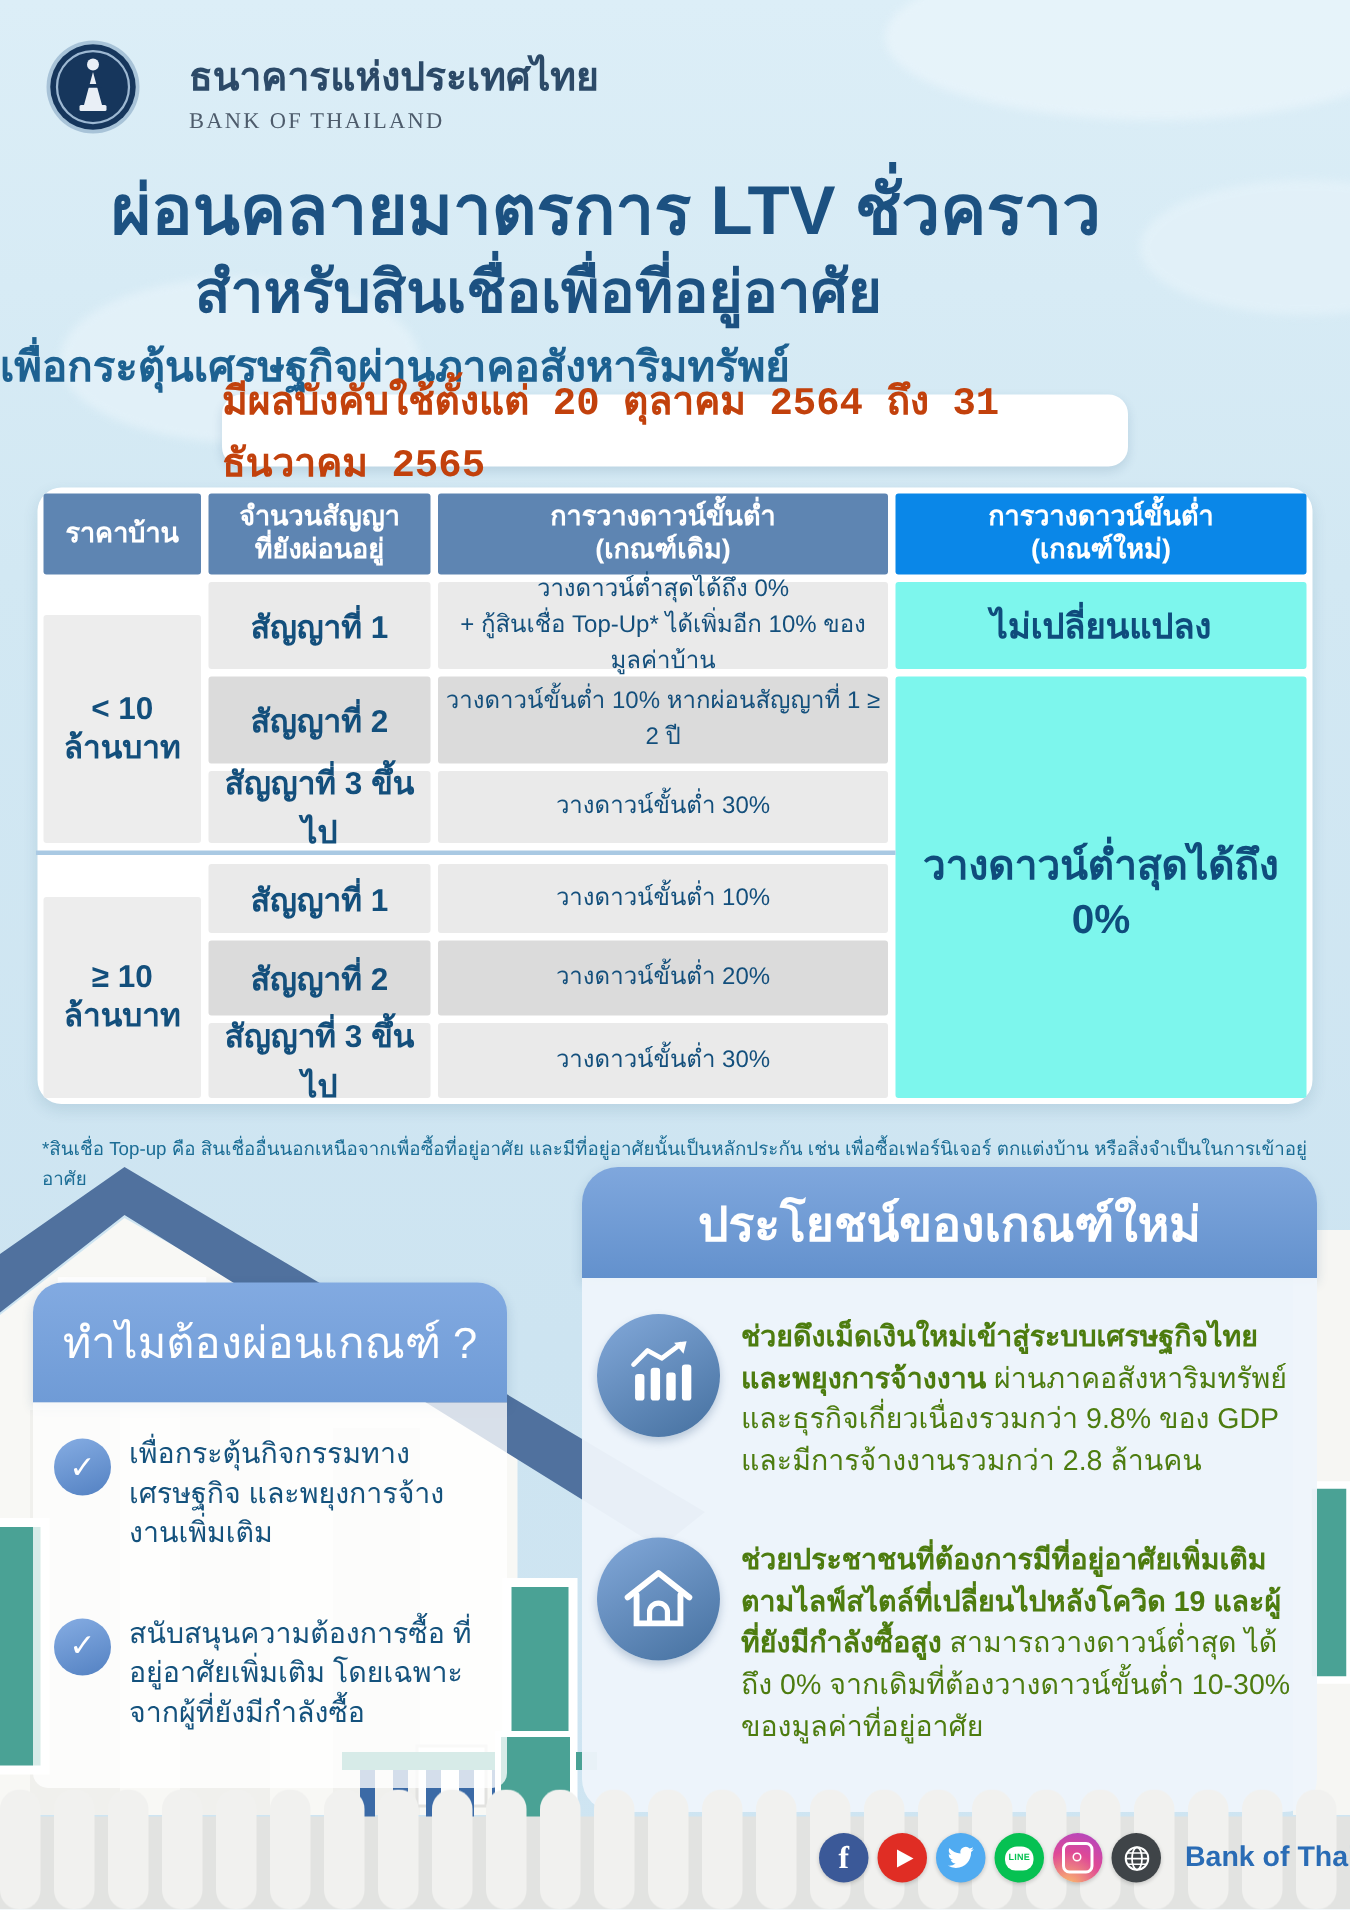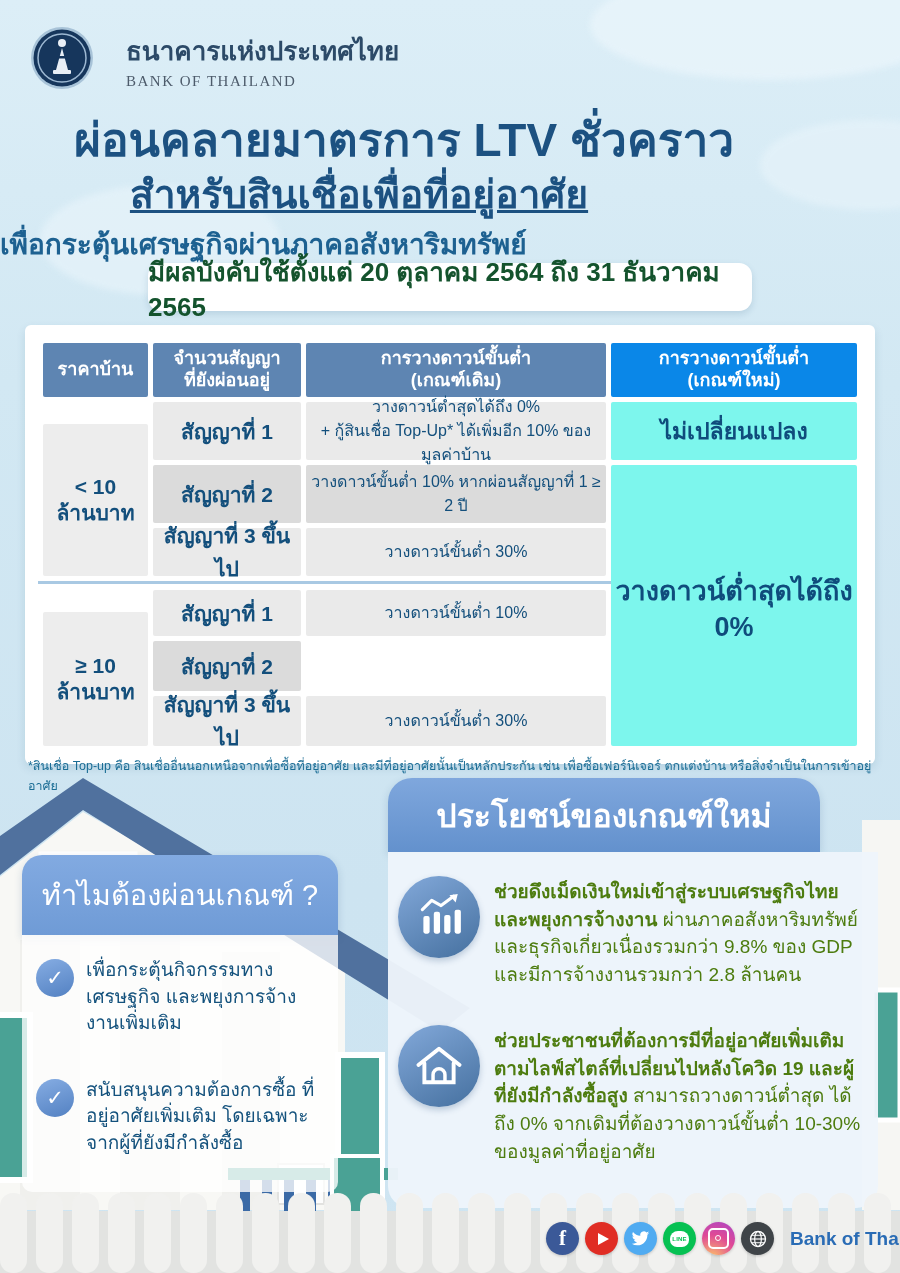--- a/index.html
+++ b/index.html
@@ -14,32 +14,33 @@
   .c3{left:760px;top:120px;width:220px;height:90px;opacity:.55;}
 
   
   .brandbar{position:absolute;left:30px;top:26px;display:flex;align-items:flex-end;gap:32px;}
   .logo{width:64px;height:64px;}
   .brandtext .th{font-size:26px;font-weight:bold;color:#2c4a68;}
   .brandtext .en{font-family:"Liberation Serif","DejaVu Serif",serif;font-size:15px;letter-spacing:1.5px;color:#4d5b6b;margin-top:2px;}
 
   
   .title1{position:absolute;left:0;top:103px;width:808px;text-align:center;font-size:46px;font-weight:bold;color:#1c5181;}
-  .title2{position:absolute;left:0;top:163px;width:718px;text-align:center;font-size:39px;font-weight:bold;color:#1c5181;text-decoration:underline;}
+  .title2{position:absolute;left:0;top:163px;width:718px;text-align:center;font-size:39px;font-weight:bold;color:#1c5181;}
   .subtitle{position:absolute;left:0;top:222px;width:900px;text-align:left;font-size:28px;font-weight:600;color:#1d6191;}
   .banner{
     position:absolute;left:148px;top:263px;width:604px;height:48px;background:#ffffff;border-radius:13px;
-    display:flex;align-items:center;justify-content:center;font-size:26px;font-weight:bold;color:#14532d;
+    display:flex;align-items:center;justify-content:center;font-size:26px;font-weight:bold;color:#c2410c;
     box-shadow:0 3px 7px rgba(20,70,110,.14);
+    font-family:Liberation Mono, monospace;
   }
 
   
   .ltv-table{
-    position:absolute;left:25px;top:325px;width:850px;box-sizing:border-box;background:#ffffff;border-radius:6px;
-    padding:18px;display:grid;grid-template-columns:105px 148px 300px 1fr;
+    position:absolute;left:25px;top:325px;width:850px;box-sizing:border-box;background:#ffffff;border-radius:16px;
+    padding:4px;display:grid;grid-template-columns:105px 148px 300px 1fr;
     grid-template-rows:54px 58px 58px 48px 4px 46px 50px 50px;gap:5px;
     box-shadow:0 4px 10px rgba(20,70,110,.12);z-index:2;
   }
   .ltv-table .cell{display:flex;flex-direction:column;align-items:center;justify-content:center;text-align:center;border-radius:2px;}
   .hcell{background:#5e85b2;color:#fff;font-weight:bold;font-size:18px;line-height:1.22;}
   .hcell.new{background:#0a87e8;}
   .bg-a{background:#eaeaea;}
   .bg-b{background:#dbdbdb;}
   .price{background:#ededed;font-weight:bold;font-size:21px;line-height:1.25;color:#134f7c;margin-top:22px;}
   .contract{font-weight:bold;font-size:21px;color:#134f7c;}
@@ -69,21 +70,21 @@
   .why-item{display:flex;gap:12px;align-items:flex-start;margin-bottom:26px;}
   .check{
     flex:0 0 38px;width:38px;height:38px;border-radius:50%;margin-top:2px;
     background:linear-gradient(160deg,#86ade3 0%,#5381c2 100%);
     display:flex;align-items:center;justify-content:center;color:#fff;font-size:21px;font-weight:bold;
   }
   .why-text{font-size:19px;font-weight:normal;color:#14527d;line-height:1.4;}
 
   
   .ben-head{
-    position:absolute;left:388px;top:778px;width:432px;height:74px;z-index:3;
+    position:absolute;left:388px;top:778px;width:490px;height:74px;z-index:3;
     background:linear-gradient(180deg,#7fa7dd 0%,#6391cd 100%);border-radius:24px 24px 0 0;
     display:flex;align-items:center;justify-content:center;font-size:32px;font-weight:bold;color:#ffffff;
     box-shadow:0 3px 8px rgba(30,70,120,.18);
   }
   .ben-body{
     position:absolute;left:388px;top:852px;width:490px;height:356px;z-index:3;box-sizing:border-box;
     background:rgba(238,245,251,.96);border-radius:0 0 22px 22px;padding:24px 16px 0 10px;
   }
   .ben-item{display:flex;gap:14px;align-items:flex-start;margin-bottom:24px;}
   .ben-icon{
@@ -208,20 +209,23 @@
 
     <div class="cell price" style="grid-column:1;grid-row:6/9;">
       <span>≥ 10</span>
       <span>ล้านบาท</span>
     </div>
     <div class="cell contract bg-a" style="grid-column:2;grid-row:6;">สัญญาที่ 1</div>
     <div class="cell old bg-a" style="grid-column:3;grid-row:6;">
       <span>วางดาวน์ขั้นต่ำ 10%</span>
     </div>
     <div class="cell contract bg-b" style="grid-column:2;grid-row:7;">สัญญาที่ 2</div>
+    <div class="cell old bg-b" style="grid-column:3;grid-row:7;">
+      <span>วางดาวน์ขั้นต่ำ 20%</span>
+    </div>
     <div class="cell contract bg-a" style="grid-column:2;grid-row:8;">สัญญาที่ 3 ขึ้นไป</div>
     <div class="cell old bg-a" style="grid-column:3;grid-row:8;">
       <span>วางดาวน์ขั้นต่ำ 30%</span>
     </div>
   </div>
 
   <div class="footnote">*สินเชื่อ Top-up คือ สินเชื่ออื่นนอกเหนือจากเพื่อซื้อที่อยู่อาศัย และมีที่อยู่อาศัยนั้นเป็นหลักประกัน เช่น เพื่อซื้อเฟอร์นิเจอร์ ตกแต่งบ้าน หรือสิ่งจำเป็นในการเข้าอยู่อาศัย</div>
 
   <div class="why-head">ทำไมต้องผ่อนเกณฑ์ ?</div>
   <div class="why-body">

